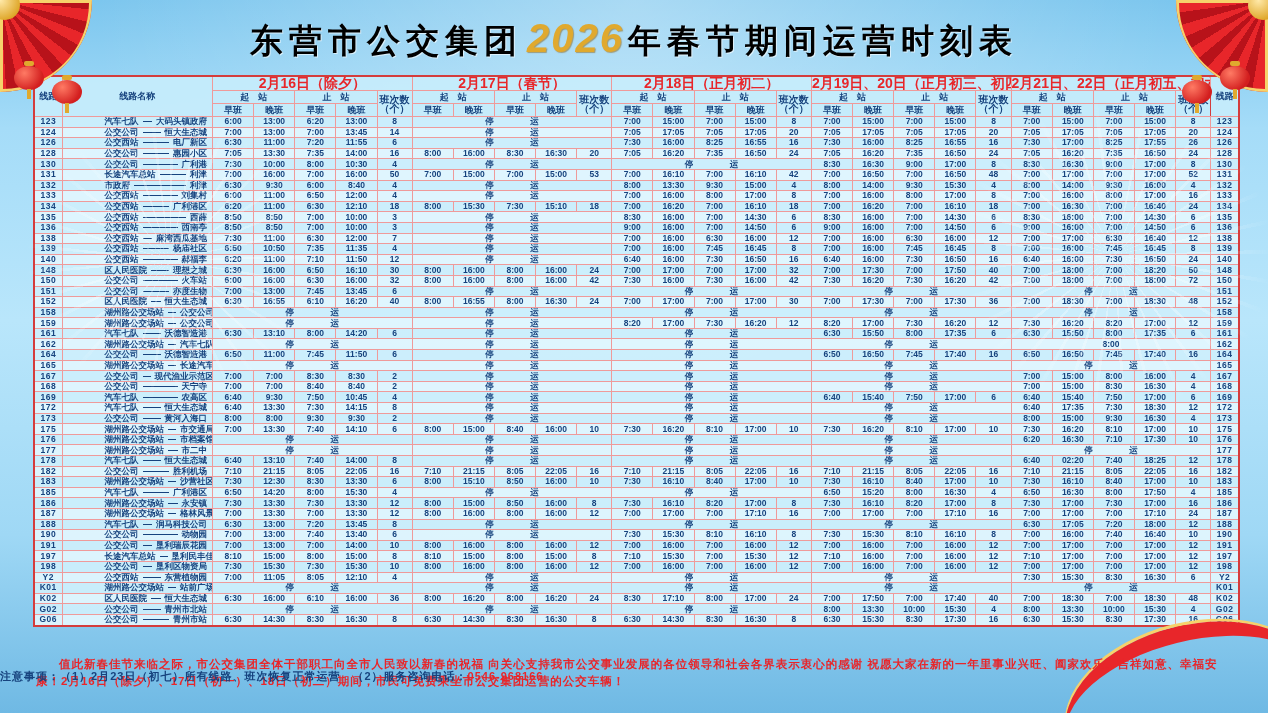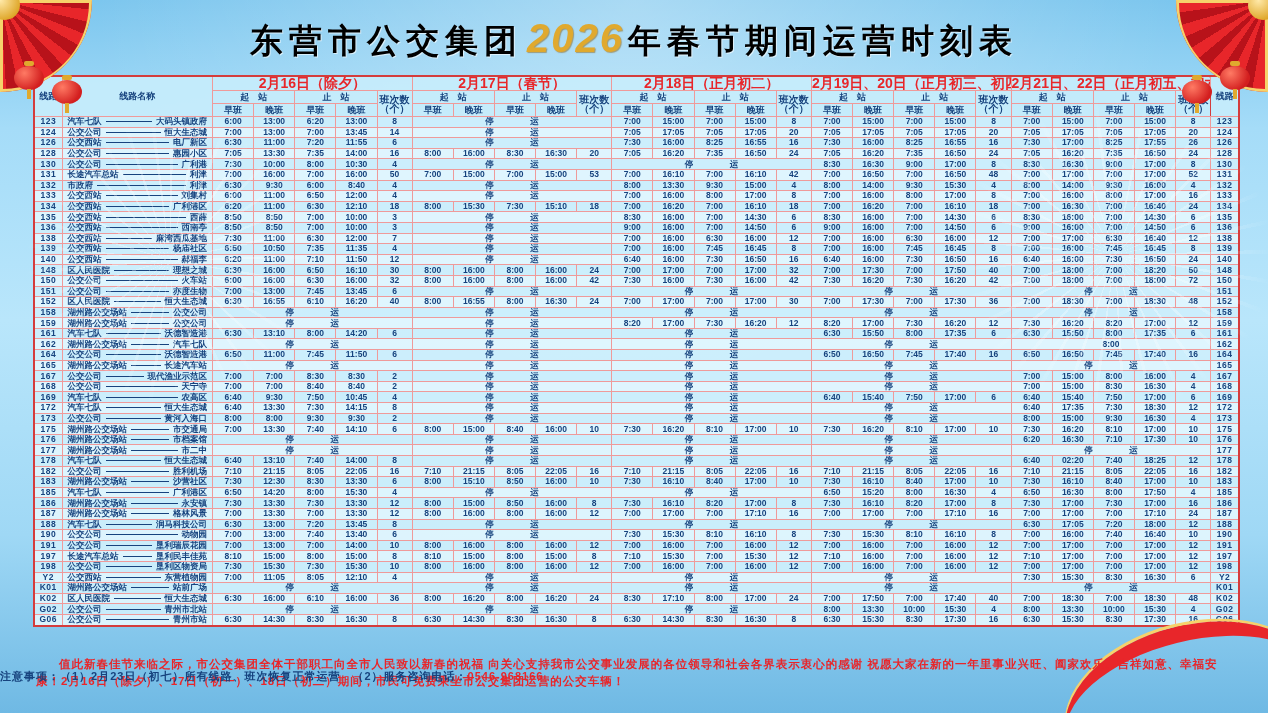--- a/index.html
+++ b/index.html
@@ -35,21 +35,21 @@
   th,td{border:1px solid #ef9a9a;padding:0;text-align:center;overflow:hidden;white-space:nowrap;}
   thead th{font-size:9px;color:#17437e;height:12px;line-height:11px;font-weight:bold;background:rgba(198,236,251,.8);}
   thead th.date{font-size:14px;color:#e8262a;height:13px;}
   thead th.trips{font-size:10px;line-height:9px;}
   .gs{border-left:1.5px solid #d43c3c !important;}
   .rs{border-left:1.5px solid #d43c3c !important;}
   tbody td{height:9.6px;font-size:8.5px;line-height:9px;color:#17437e;font-weight:bold;}
   tbody tr:nth-child(odd) td{background:rgba(205,238,252,.85);}
   tbody tr:nth-child(even) td{background:rgba(227,247,254,.85);}
   td.route{font-size:8.5px;letter-spacing:.5px;}
-  td.name{text-align:left;}
+  td.name{text-align:left;padding-left:37px;}
   .name-wrap{display:flex;align-items:center;padding:0 5px;}
   .name-wrap .conn{flex:1;height:1px;background:#17437e;margin:0 4px;min-width:8px;}
   .name-wrap span{font-size:8.5px;}
   td.susp{letter-spacing:14px;text-indent:14px;}
   
   .notice{position:absolute;left:36px;top:656px;width:1200px;z-index:6;
           color:#e8262a;font-weight:bold;font-size:11.5px;line-height:1.45;text-indent:2em;letter-spacing:1px;}
   .footnote{position:absolute;left:0;top:669px;width:100%;z-index:6;
           color:#17437e;font-weight:bold;font-size:11px;letter-spacing:1px;}
   .footnote .phone{color:#e8262a;}

